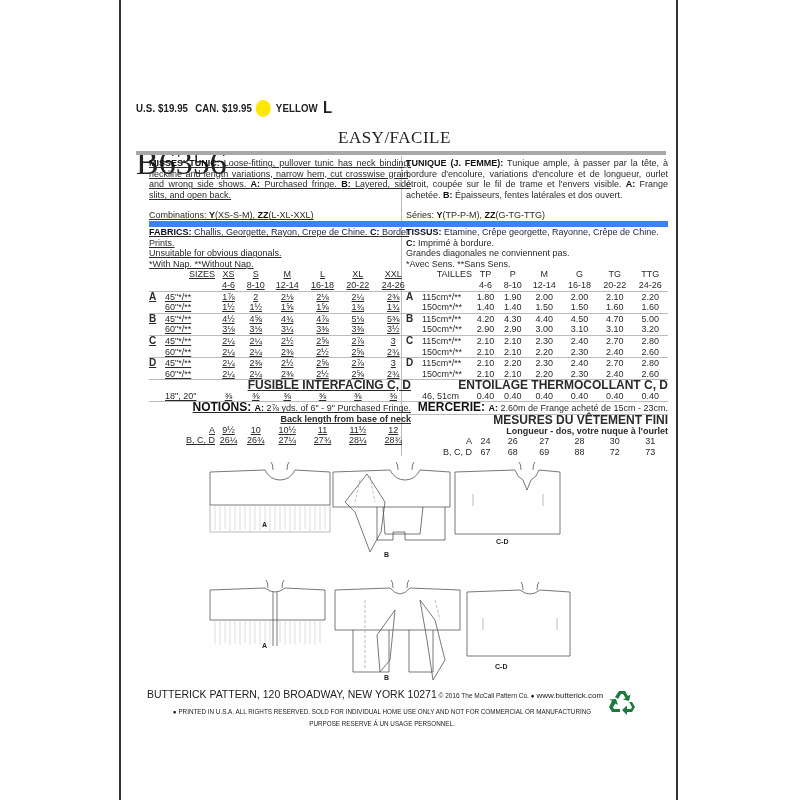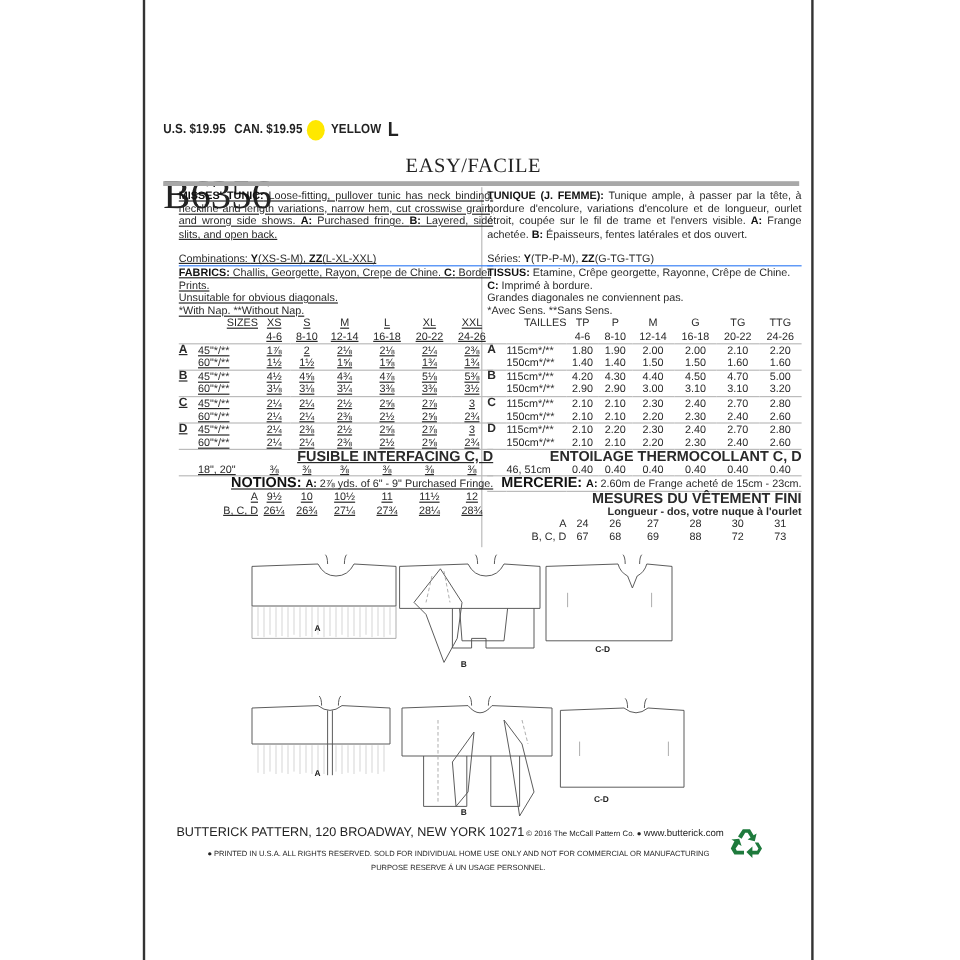--- a/index.html
+++ b/index.html
@@ -12,21 +12,21 @@
   .pattern-no { position: absolute; left: 136px; top: 114px; font-family: "Liberation Serif", serif; font-size: 34px; line-height: 34px; margin-top: 32px; }
   .easy { position: absolute; left: 338px; top: 128px; font-family: "Liberation Serif", serif; font-size: 17px; letter-spacing: 0.5px; }
   .graybar { position: absolute; left: 136px; top: 151px; width: 530px; height: 4px; background: #a8a8a8; }
   .col { position: absolute; top: 158px; font-size: 9px; line-height: 10.6px; color: #2a2a2a; }
   .col.en { left: 149px; width: 262px; text-decoration: underline; }
   .col.fr { left: 406px; width: 262px; }
   .divider { position: absolute; left: 401px; top: 156px; width: 1px; height: 300px; background: #bbb; }
   .para { margin: 0 0 10px 0; text-align: justify; }
   b { font-weight: bold; color: #111; }
   .line { margin: 0; }
-  .uline { border-bottom: 1px solid #3b82f6; }
+  .uline { border-bottom: 6px solid #3b82f6; }
   table.sz { border-collapse: collapse; width: 262px; font-size: 9px; }
   table.sz td { padding: 0; line-height: 10.6px; text-align: center; white-space: nowrap; }
   table.sz td.lbl { text-align: left; width: 16px; font-weight: bold; font-size: 10px; }
   table.sz td.w { text-align: left; width: 50px; }
   table.sz td.hd { text-align: right; }
   tr.sep td { border-top: 1px solid #bbb; }
   .secthead { font-weight: bold; font-size: 12px; }
   .illus { position: absolute; }
   .cap { position: absolute; font-size: 7px; font-weight: bold; }
   .footer1 { position: absolute; left: 147px; top: 688px; font-size: 10.5px; white-space: nowrap; }
@@ -167,20 +167,23 @@
           <td>⅜</td>
           <td>⅜</td>
           <td>⅜</td>
           <td>⅜</td>
           <td>⅜</td>
         </tr>
         <tr class="sep">
           <td colspan="8" class="hd"><b class="secthead">NOTIONS: </b><b>A:</b><span> 2⅞ yds. of 6" - 9" Purchased Fringe.</span></td>
         </tr>
         <tr>
+          <td colspan="8" class="hd" style="font-weight:bold">Back length from base of neck</td>
+        </tr>
+        <tr>
           <td colspan="2" class="hd">A</td>
           <td>9½</td>
           <td>10</td>
           <td>10½</td>
           <td>11</td>
           <td>11½</td>
           <td>12</td>
         </tr>
         <tr>
           <td colspan="2" class="hd">B, C, D</td>

